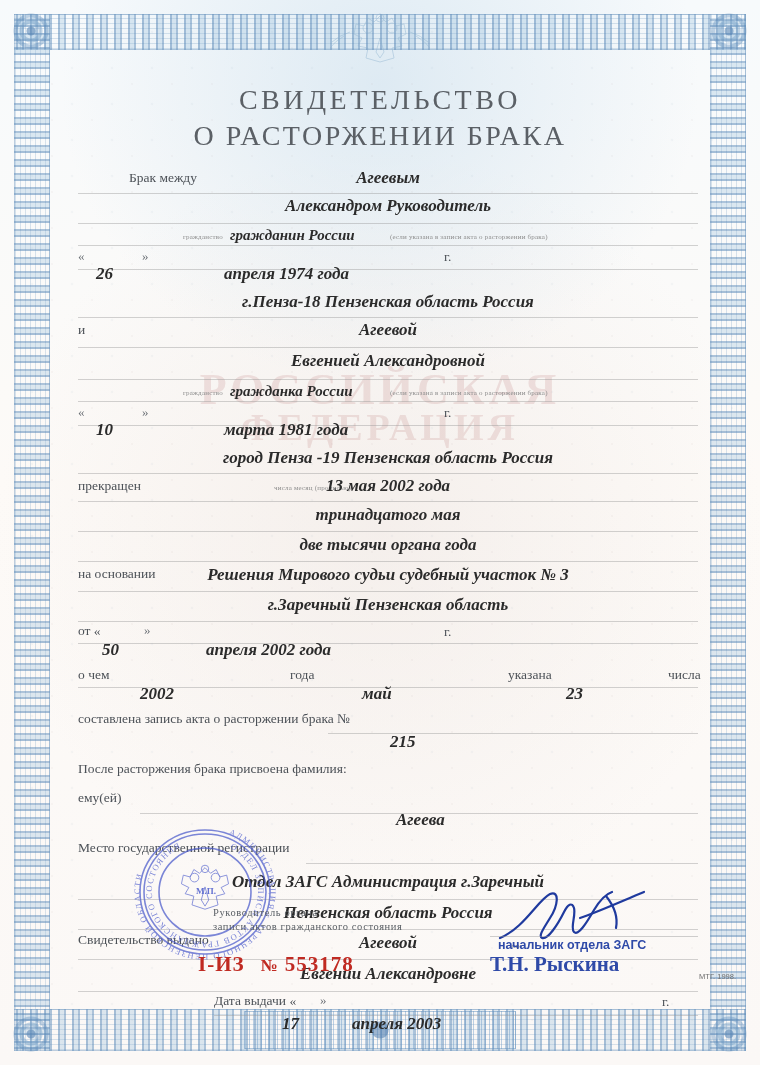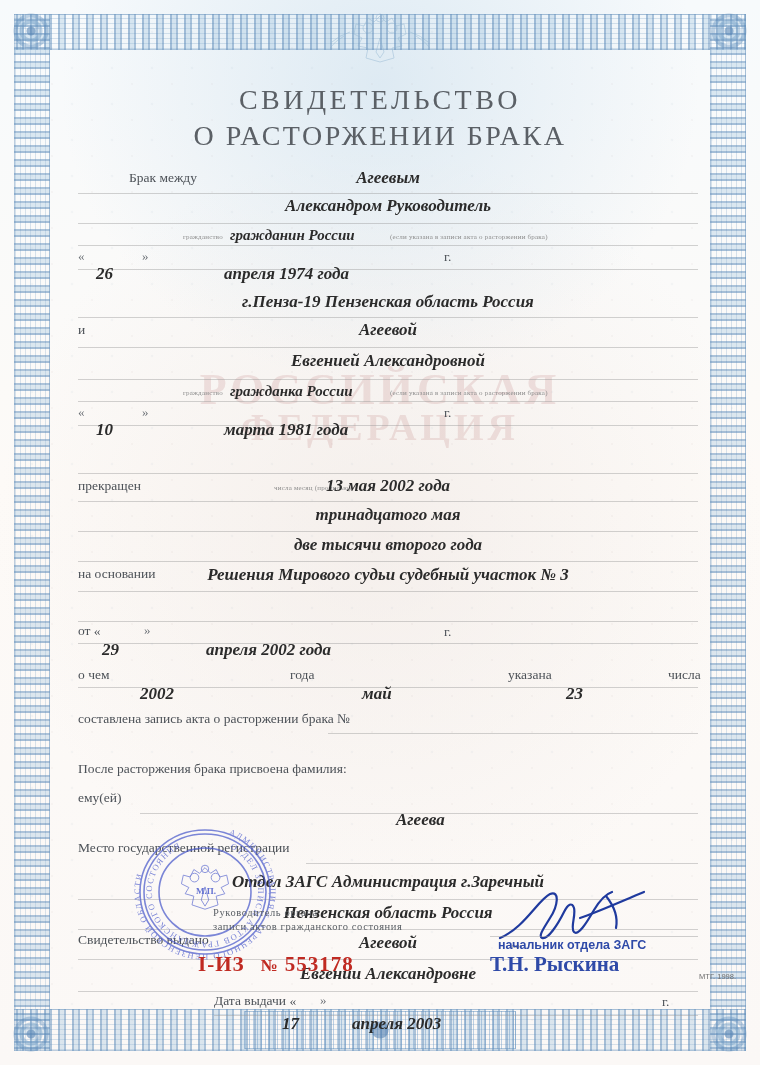--- a/index.html
+++ b/index.html
@@ -268,21 +268,21 @@
       <span class="lbl" style="left:366px;top:3px;">г.</span>
       <span class="rule"></span>
     </div>
 
     <div class="row" style="top:96px;height:28px;">
       <span class="hw" style="left:18px;top:0;">26</span>
       <span class="hw" style="left:146px;top:0;">апреля  1974  года</span>
     </div>
 
     <div class="row" style="top:122px;height:28px;">
-      <span class="hw c" style="top:2px;">г.Пенза-19 Пензенская область Россия</span>
+      <span class="hw c" style="top:2px;">г.Пенза-18 Пензенская область Россия</span>
       <span class="rule"></span>
     </div>
 
     <div class="row" style="top:150px;height:30px;">
       <span class="lbl" style="left:0;top:4px;">и</span>
       <span class="hw c" style="top:2px;">Агеевой</span>
       <span class="rule"></span>
     </div>
 
     <div class="row" style="top:180px;height:32px;">
@@ -303,59 +303,61 @@
       <span class="lbl" style="left:366px;top:3px;">г.</span>
       <span class="rule"></span>
     </div>
 
     <div class="row" style="top:252px;height:28px;">
       <span class="hw" style="left:18px;top:0;">10</span>
       <span class="hw" style="left:146px;top:0;">марта  1981  года</span>
     </div>
 
     <div class="row" style="top:278px;height:28px;">
+      <span class="hw c" style="top:2px;">город Пенза -19  Пензенская область Россия</span>
       <span class="rule"></span>
     </div>
 
     <div class="row" style="top:306px;height:28px;">
       <span class="lbl" style="left:0;top:4px;">прекращен</span>
       <span class="hint" style="left:196px;top:10px;">числа месяц (прописью)</span>
       <span class="hw c" style="top:2px;">13 мая  2002  года</span>
       <span class="rule"></span>
     </div>
 
     <div class="row" style="top:334px;height:30px;">
       <span class="hw c" style="top:3px;">тринадцатого мая</span>
       <span class="rule"></span>
     </div>
 
     <div class="row" style="top:364px;height:30px;">
-      <span class="hw c" style="top:3px;">две тысячи второго года</span>
+      <span class="hw c" style="top:3px;">две тысячи органа года</span>
       <span class="rule"></span>
     </div>
 
     <div class="row" style="top:394px;height:30px;">
       <span class="lbl" style="left:0;top:4px;">на основании</span>
       <span class="hw c" style="top:3px;">Решения Мирового судьи судебный участок №   3</span>
       <span class="rule"></span>
     </div>
 
     <div class="row" style="top:424px;height:30px;">
+      <span class="hw c" style="top:3px;">г.Заречный Пензенская область</span>
       <span class="rule"></span>
     </div>
 
     <div class="row" style="top:454px;height:22px;">
       <span class="lbl" style="left:0;top:1px;">от «</span>
       <span class="quo" style="left:66px;top:0;">»</span>
       <span class="lbl" style="left:366px;top:2px;">г.</span>
       <span class="rule"></span>
     </div>
 
     <div class="row" style="top:472px;height:26px;">
-      <span class="hw" style="left:24px;top:0;">29</span>
+      <span class="hw" style="left:24px;top:0;">50</span>
       <span class="hw" style="left:128px;top:0;">апреля  2002  года</span>
     </div>
 
     <div class="row" style="top:498px;height:22px;">
       <span class="lbl" style="left:0;top:1px;">о чем</span>
       <span class="lbl" style="left:212px;top:1px;">года</span>
       <span class="lbl" style="left:430px;top:1px;">указана</span>
       <span class="lbl" style="left:590px;top:1px;">числа</span>
       <span class="rule"></span>
     </div>
@@ -364,20 +366,23 @@
       <span class="hw" style="left:62px;top:0;">2002</span>
       <span class="hw" style="left:284px;top:0;">май</span>
       <span class="hw" style="left:488px;top:0;">23</span>
     </div>
 
     <div class="row" style="top:542px;height:24px;">
       <span class="lbl" style="left:0;top:1px;">составлена запись акта о расторжении брака №</span>
       <span class="rule" style="left:250px;"></span>
     </div>
 
+    <div class="row" style="top:564px;height:26px;">
+      <span class="hw" style="left:312px;top:0;">215</span>
+    </div>
 
     <div class="row" style="top:592px;height:24px;">
       <span class="lbl" style="left:0;top:1px;">После расторжения брака присвоена фамилия:</span>
     </div>
 
     <div class="row" style="top:620px;height:26px;">
       <span class="lbl" style="left:0;top:2px;">ему(ей)</span>
       <span class="rule" style="left:62px;"></span>
     </div>
 

